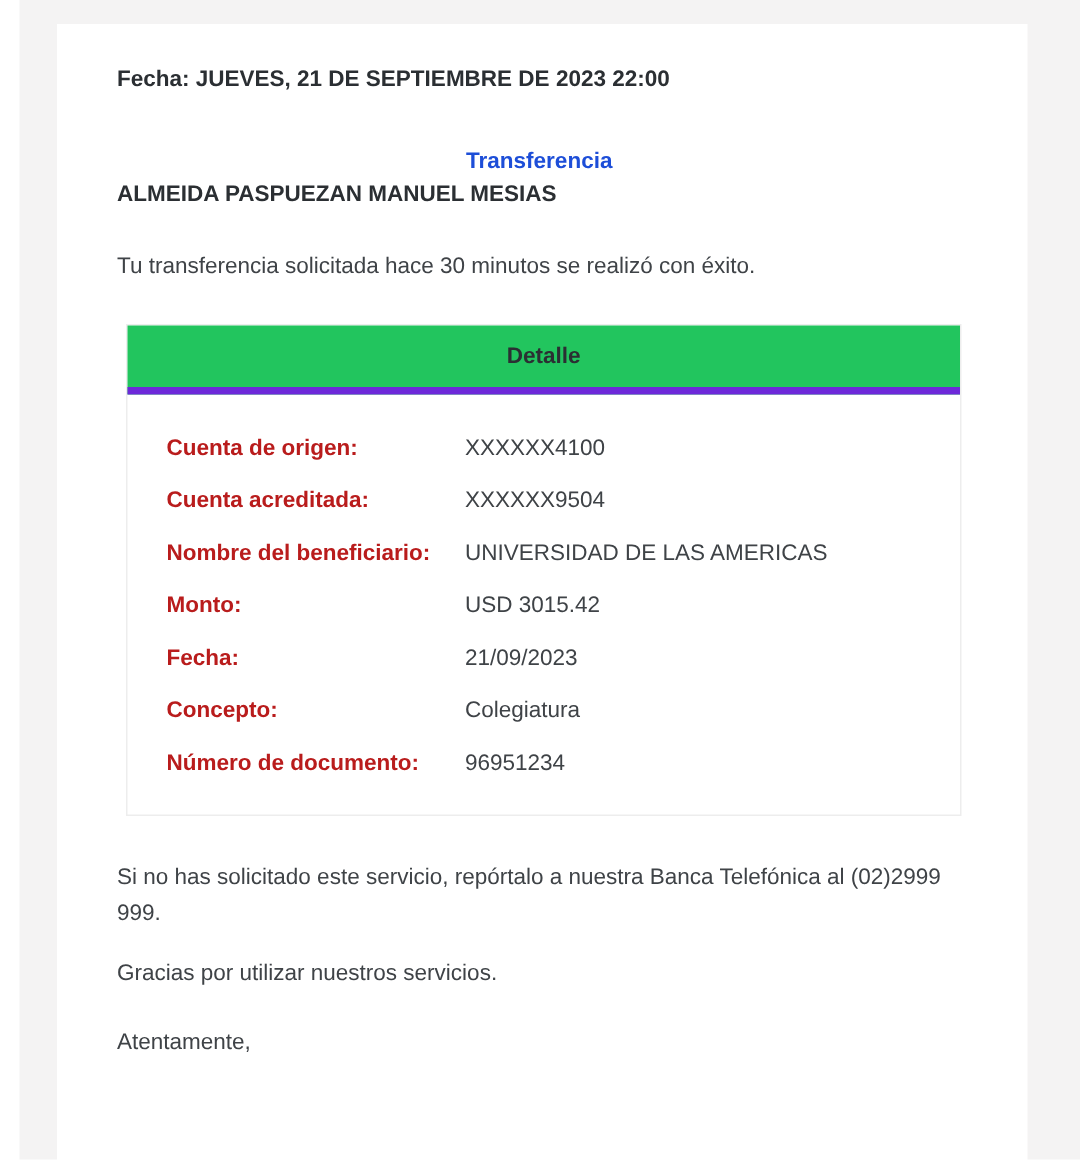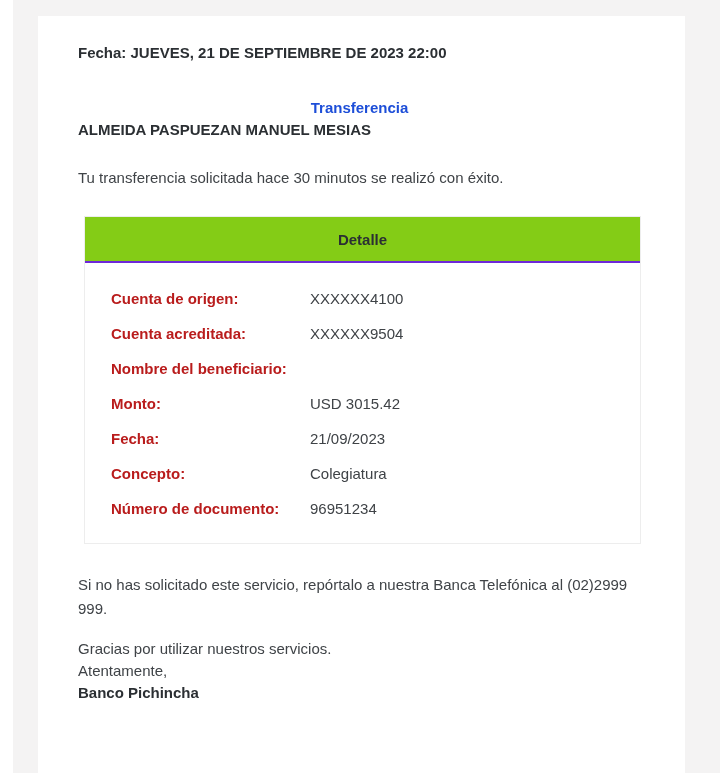--- a/index.html
+++ b/index.html
@@ -45,22 +45,22 @@
   .intro-line { margin-top: 26px; }
   .detail-card {
     margin-top: 27px;
     margin-left: 6px;
     width: 557px;
     border: 1px solid #ededed;
     background: #ffffff;
   }
   .detail-header {
     height: 46px;
-    background: #84cc16;
-    border-bottom: 2px solid #6d28d9;
+    background: #22c55e;
+    border-bottom: 5px solid #6d28d9;
     display: flex;
     align-items: center;
     justify-content: center;
     font-weight: bold;
     color: #2b2f33;
   }
   .detail-rows {
     padding: 18px 10px 17px 26px;
   }
   .detail-row {
@@ -73,21 +73,21 @@
     font-weight: bold;
     color: #b91c1c;
   }
   .detail-value { flex: 1; }
   .warning-line {
     margin-top: 29px;
     line-height: 24px;
     max-width: 580px;
   }
   .thanks-line { margin-top: 17px; }
-  .closing-line { }
+  .closing-line { margin-top: 24px; }
   .signature-line {
     font-weight: bold;
     color: #2b2f33;
   }
 </style>
 </head>
 <body>
 
 <div class="backdrop"></div>
 
@@ -108,20 +108,21 @@
         <div class="detail-row">
           <span class="detail-label">Cuenta de origen:</span>
           <span class="detail-value">XXXXXX4100</span>
         </div>
         <div class="detail-row">
           <span class="detail-label">Cuenta acreditada:</span>
           <span class="detail-value">XXXXXX9504</span>
         </div>
         <div class="detail-row">
           <span class="detail-label">Nombre del beneficiario:</span>
+          <span class="detail-value">UNIVERSIDAD DE LAS AMERICAS</span>
         </div>
         <div class="detail-row">
           <span class="detail-label">Monto:</span>
           <span class="detail-value">USD 3015.42</span>
         </div>
         <div class="detail-row">
           <span class="detail-label">Fecha:</span>
           <span class="detail-value">21/09/2023</span>
         </div>
         <div class="detail-row">
@@ -133,16 +134,15 @@
           <span class="detail-value">96951234</span>
         </div>
       </div>
     </div>
 
     <p class="warning-line">Si no has solicitado este servicio, repórtalo a nuestra Banca Telefónica al (02)2999 999.</p>
 
     <p class="thanks-line">Gracias por utilizar nuestros servicios.</p>
 
     <p class="closing-line">Atentamente,</p>
-    <p class="signature-line">Banco Pichincha</p>
 
   </div>
 </div>
 
 </body></html>

